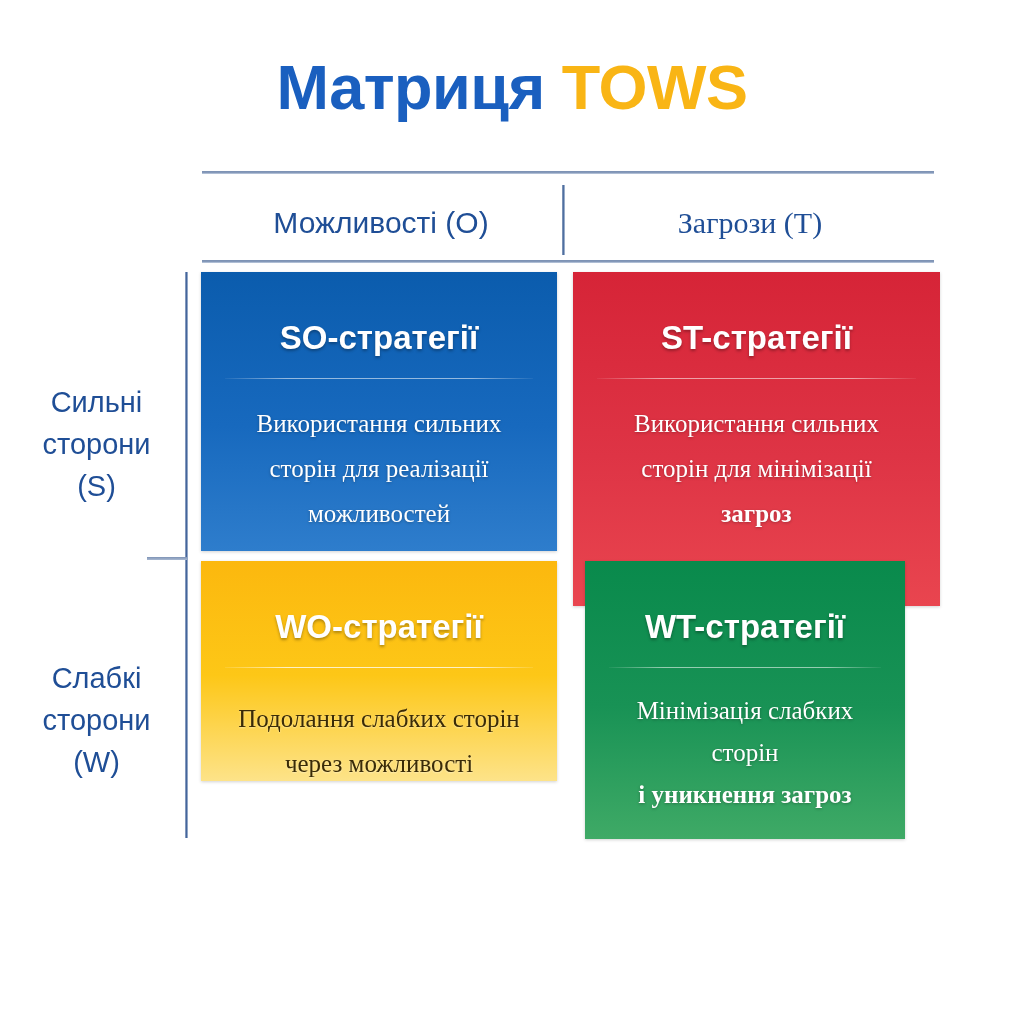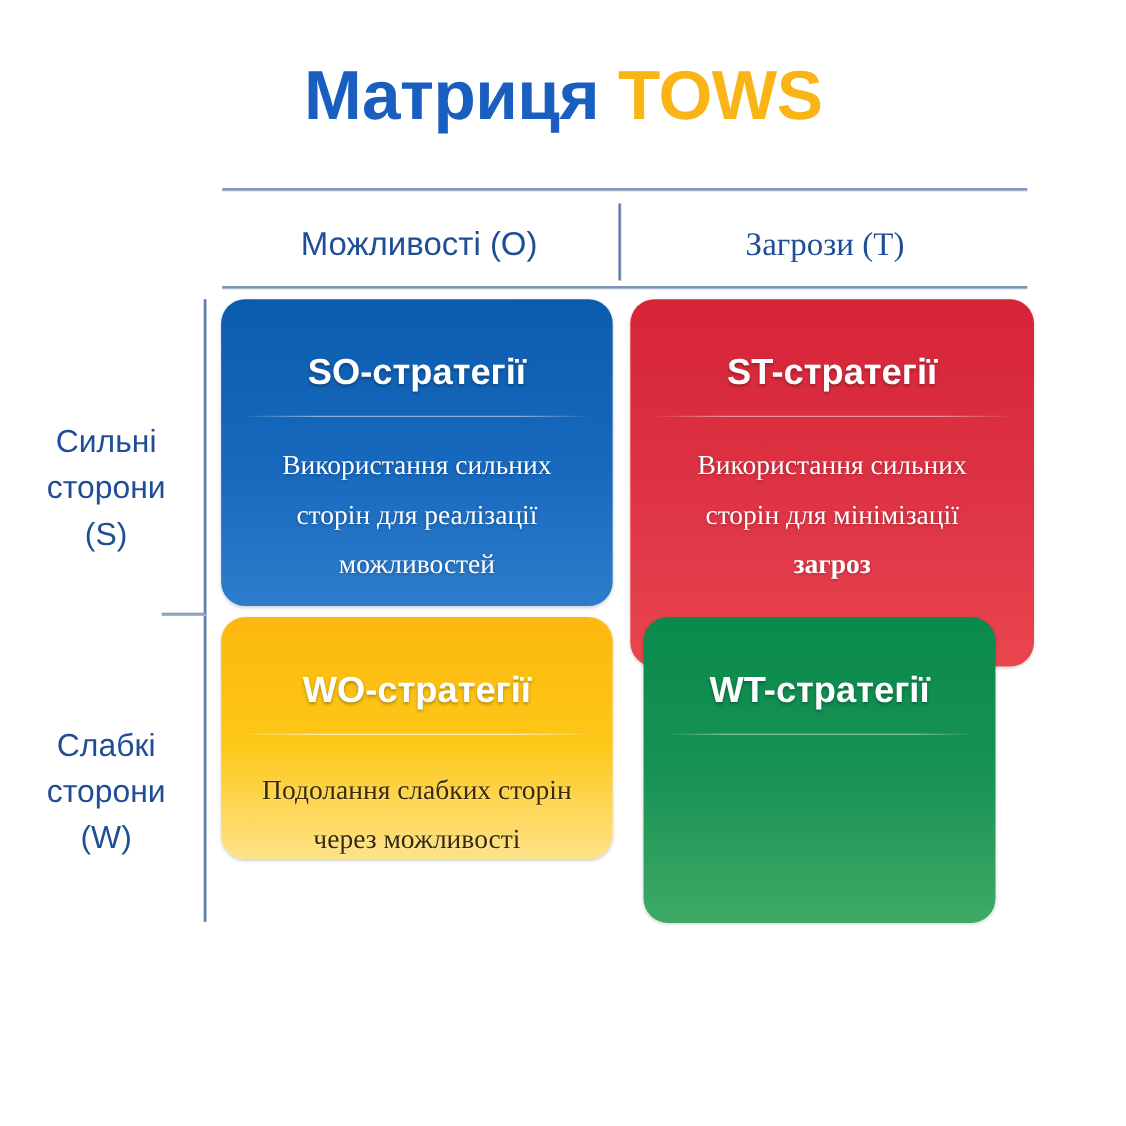--- a/index.html
+++ b/index.html
@@ -111,21 +111,20 @@
     top: 272px;
     width: 733px;
     height: 567px;
   }
   .quad {
     position: absolute;
     box-sizing: border-box;
     padding: 0 14px;
     overflow: hidden;
     box-shadow: 0 1px 3px rgba(0,0,0,0.18);
-    border-radius: 22px;
   }
   #quad-so { left: 0px;   top: 0px;   width: 356px; height: 279px;
              background: linear-gradient(to bottom, #0B5CAD 0%, #1769BE 55%, #2E7DCC 100%); }
   #quad-st { left: 346px; top: 0px;   width: 367px; height: 334px;
              background: linear-gradient(to bottom, #D62437 0%, #DE3445 55%, #E9454F 100%); margin-left: 26px; }
   #quad-wo { left: 0px;   top: 289px; width: 356px; height: 220px;
              background: linear-gradient(to bottom, #FCB80E 0%, #FDC717 52%, #FDE389 100%); }
   #quad-wt { left: 384px; top: 289px; width: 320px; height: 278px;
              background: linear-gradient(to bottom, #098A4C 0%, #189255 52%, #3FAA66 100%); }
 
@@ -235,15 +234,20 @@
     <div class="quad-sep"></div>
     <div class="quad-body">
       <span class="ln">Подолання слабких сторін</span>
       <span class="ln">через можливості</span>
     </div>
   </div>
 
   <div class="quad" id="quad-wt">
     <div class="quad-title">WT-стратегії</div>
     <div class="quad-sep"></div>
+    <div class="quad-body">
+      <span class="ln">Мінімізація слабких</span>
+      <span class="ln">сторін</span>
+      <span class="ln strong">і уникнення загроз</span>
+    </div>
   </div>
 
 </div>
 
 </body></html>

